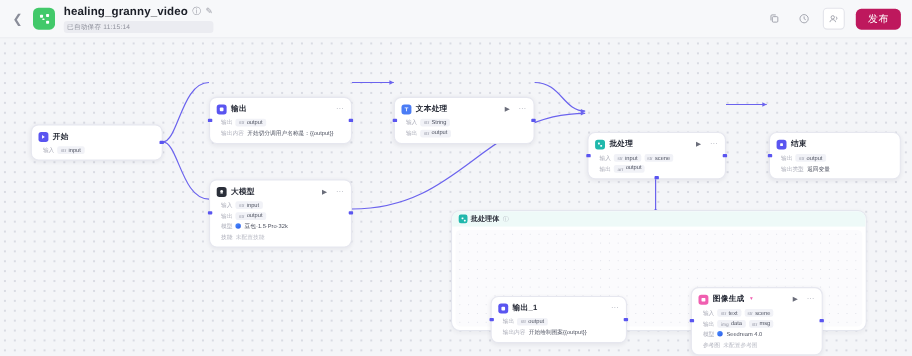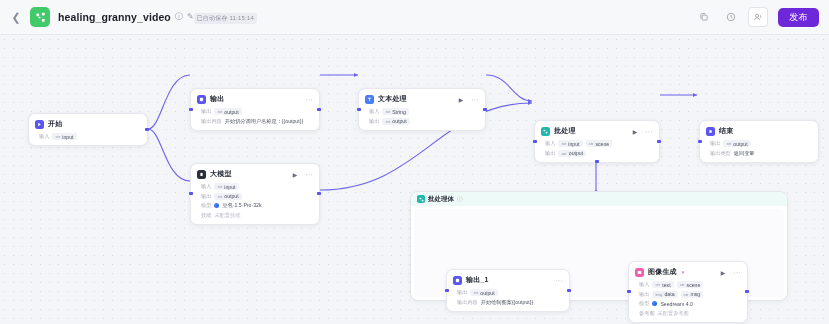--- a/index.html
+++ b/index.html
@@ -22,39 +22,39 @@
   .back-chevron {
     width: 16px; height: 16px; display: flex; align-items: center; justify-content: center;
     color: #8a8d99; font-size: 11px; cursor: pointer; flex: none;
   }
   .app-logo {
     width: 20px; height: 20px; border-radius: 5px;
     background: #42c96a; margin-left: 6px; flex: none;
     display: flex; align-items: center; justify-content: center;
   }
   .app-logo svg { display:block; }
-  .title-block { margin-left: 8px; display: flex; justify-content: flex-start; }
+  .title-block { margin-left: 8px; display: flex; flex-direction: column; justify-content: flex-start; }
   .title-row { display: flex; align-items: center; gap: 4px; }
   .title-text { font-size: 10.5px; font-weight: bold; color: #1c1f28; letter-spacing: .1px; }
   .title-icon { font-size: 8px; color: #9a9ca6; line-height: 1; }
   .save-badge {
     margin-top: 2px; font-size: 6px; color: #8f919c;
     background: #ebecf1; border-radius: 3px; padding: 1px 3px; display: inline-block;
     letter-spacing: .2px;
   }
   .header-spacer { flex: 1; }
   .hdr-icon {
     width: 20px; height: 20px; margin-left: 7px;
     display: flex; align-items: center; justify-content: center;
     color: #9a9ca6; cursor: pointer; border-radius: 4px;
   }
   .hdr-icon.boxed { border: 1px solid #e3e4ea; background: #fff; }
   .publish-btn {
     margin-left: 10px; height: 19px; padding: 0 11px;
-    background: #6d28d9; color: #fff; border: none; border-radius: 5px;
+    background: #be185d; color: #fff; border: none; border-radius: 5px;
     font-size: 9px; font-family: inherit; cursor: pointer; letter-spacing: .4px;
     display: flex; align-items: center; justify-content: center;
   }
 
   
   #canvas {
     position: absolute; left: 0; top: 35px; width: 829px; height: 289px;
     background-color: #f4f5f8;
     background-image: radial-gradient(#d9dbe3 0.7px, transparent 0.7px);
     background-size: 9px 9px;

